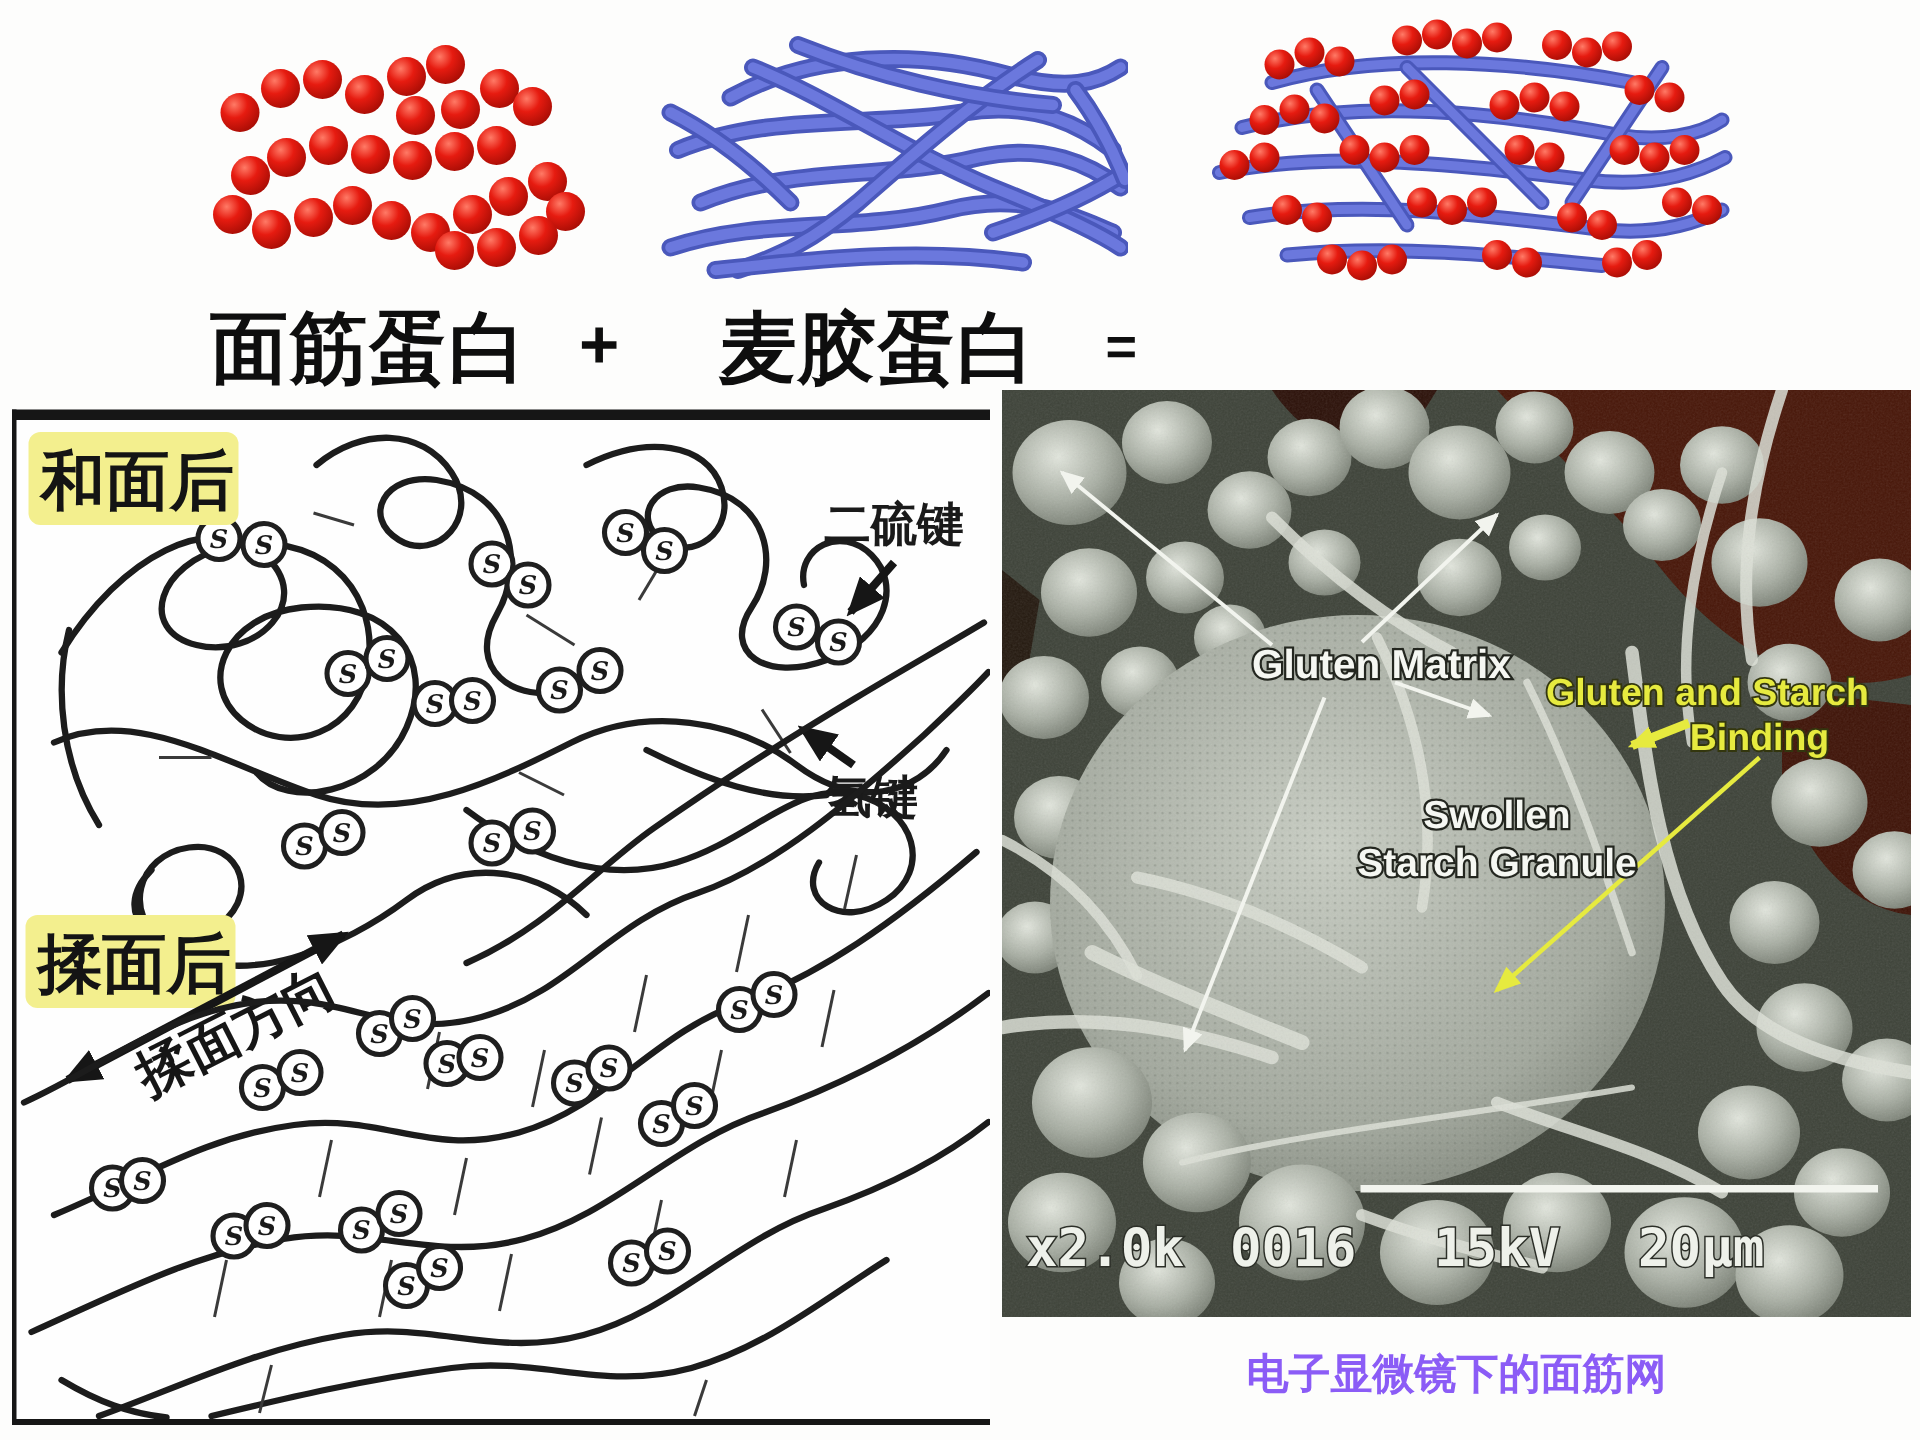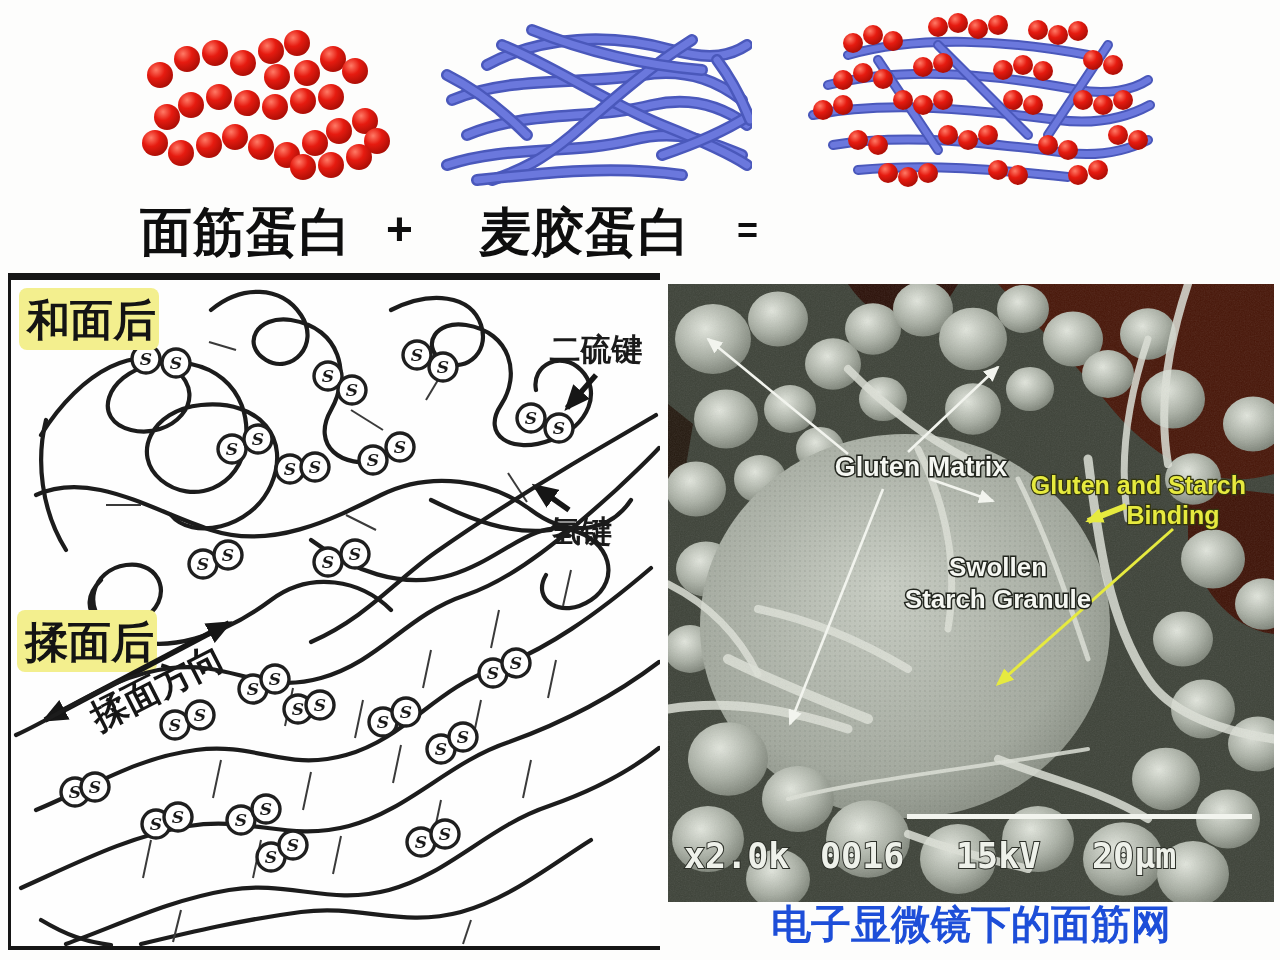--- a/index.html
+++ b/index.html
@@ -5,23 +5,23 @@
   html,body{margin:0;padding:0;}
   body{width:1280px;height:960px;background:#ffffff;font-family:"Liberation Sans",sans-serif;}
   .page{position:relative;width:1280px;height:960px;background:#fdfdfc;overflow:hidden;}
   .eq-label{position:absolute;font-weight:bold;color:#0e0e0e;letter-spacing:1px;white-space:nowrap;}
   .lbl-big{font-size:52px;top:198px;}
   .lbl-plus{font-size:46px;top:202px;}
   .lbl-eq{font-size:36px;top:210px;}
   .panel{position:absolute;left:8px;top:273px;width:652px;height:677px;box-sizing:border-box;
          border-top:7px solid #161616;border-left:3px solid #161616;border-bottom:4px solid #161616;
          background:#fefefe;}
-  .sem{position:absolute;left:668px;top:284px;width:606px;height:618px;background:#3d4238;}
+  .sem{position:absolute;left:668px;top:260px;width:606px;height:618px;background:#3d4238;}
   .caption{position:absolute;left:668px;top:897px;width:606px;text-align:center;
-           font-size:40px;font-weight:bold;color:#1d4ed8;}
+           font-size:28px;font-weight:bold;color:#8b5cf6;}
   svg{display:block;}
   .strand{fill:none;stroke:#1c1c1c;stroke-width:4.2px;stroke-linecap:round;}
   .tick{stroke:#3a3a3a;stroke-width:2px;}
   .cnlabel{font-weight:bold;font-size:31px;fill:#1a1a1a;font-family:"Liberation Sans",sans-serif;}
   .hl{fill:#f3ef8e;}
   .hltext{font-weight:bold;font-size:43px;fill:#141414;font-family:"Liberation Sans",sans-serif;}
   .dirtext{font-weight:bold;font-size:36px;fill:#161616;font-family:"Liberation Sans",sans-serif;}
   .blkarrow{stroke:#161616;stroke-width:5.5px;fill:none;}
   .semlabel{font-weight:bold;fill:#f5f7f2;font-family:"Liberation Sans",sans-serif;
             paint-order:stroke;stroke:#23261f;stroke-width:3px;}

